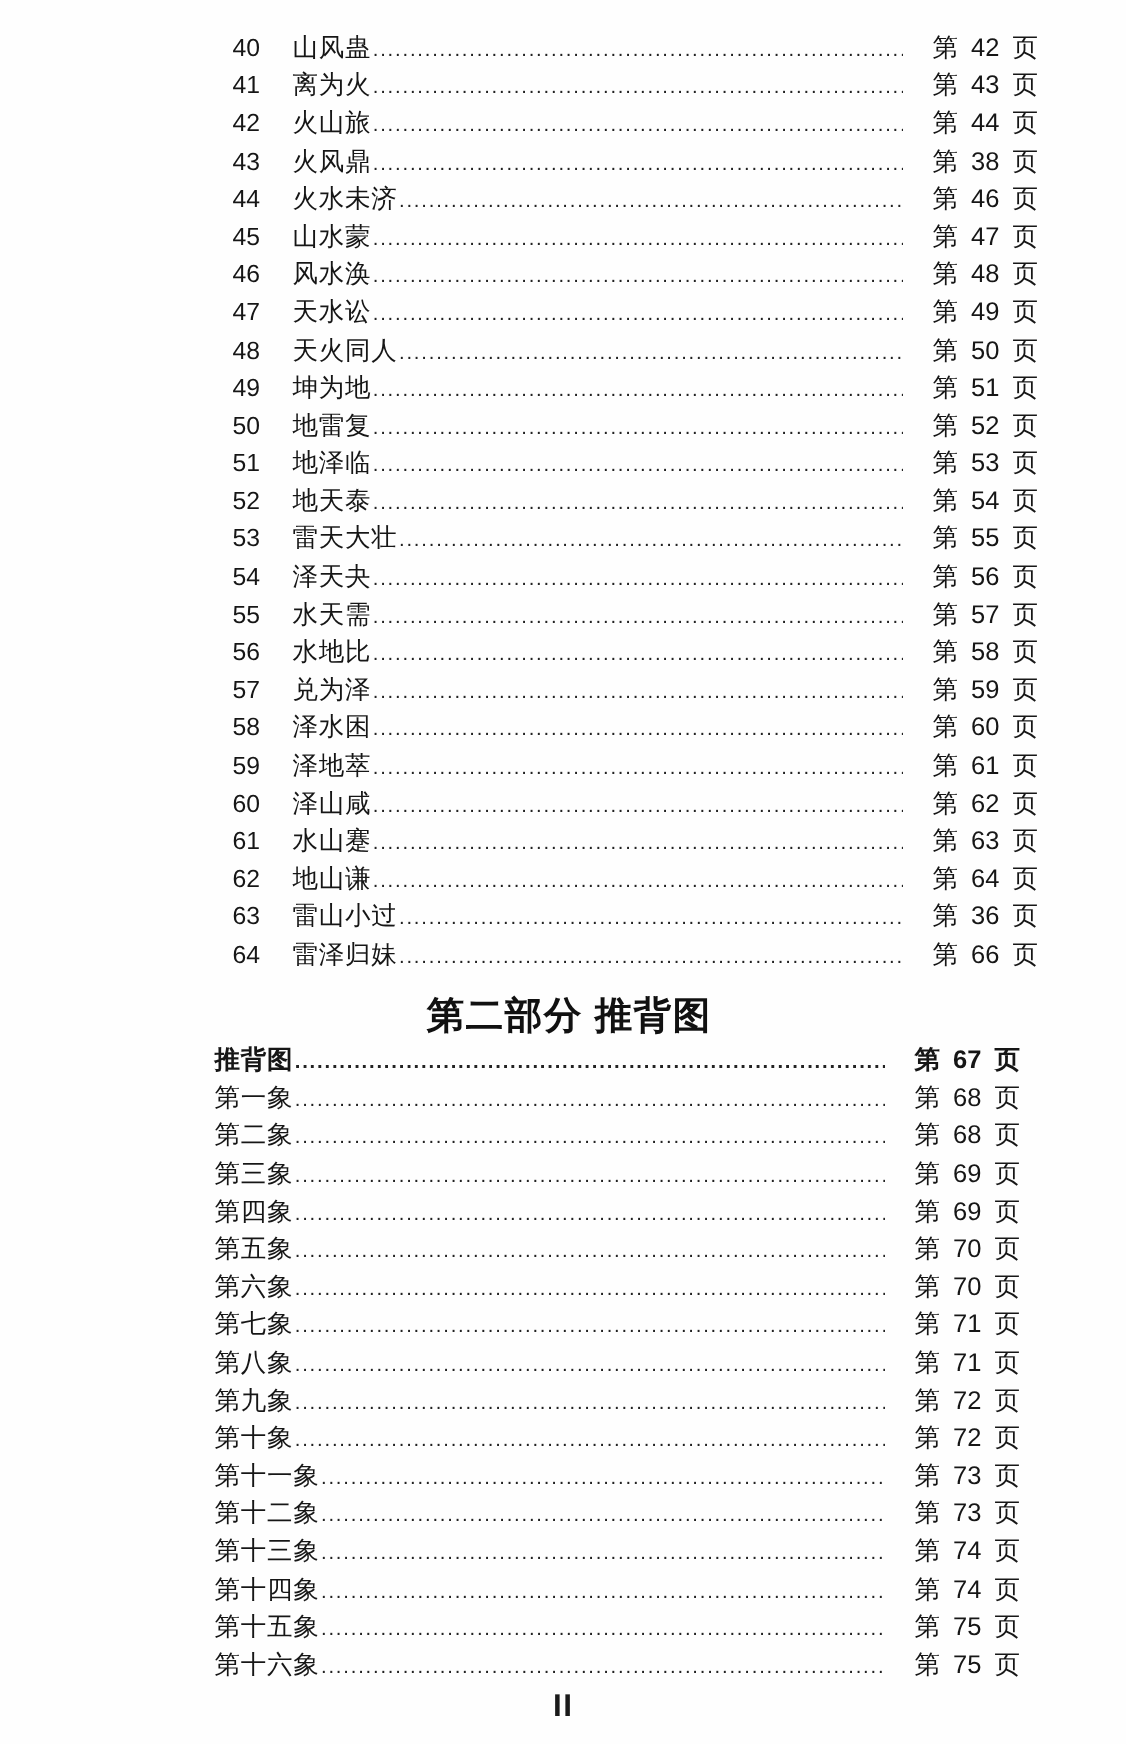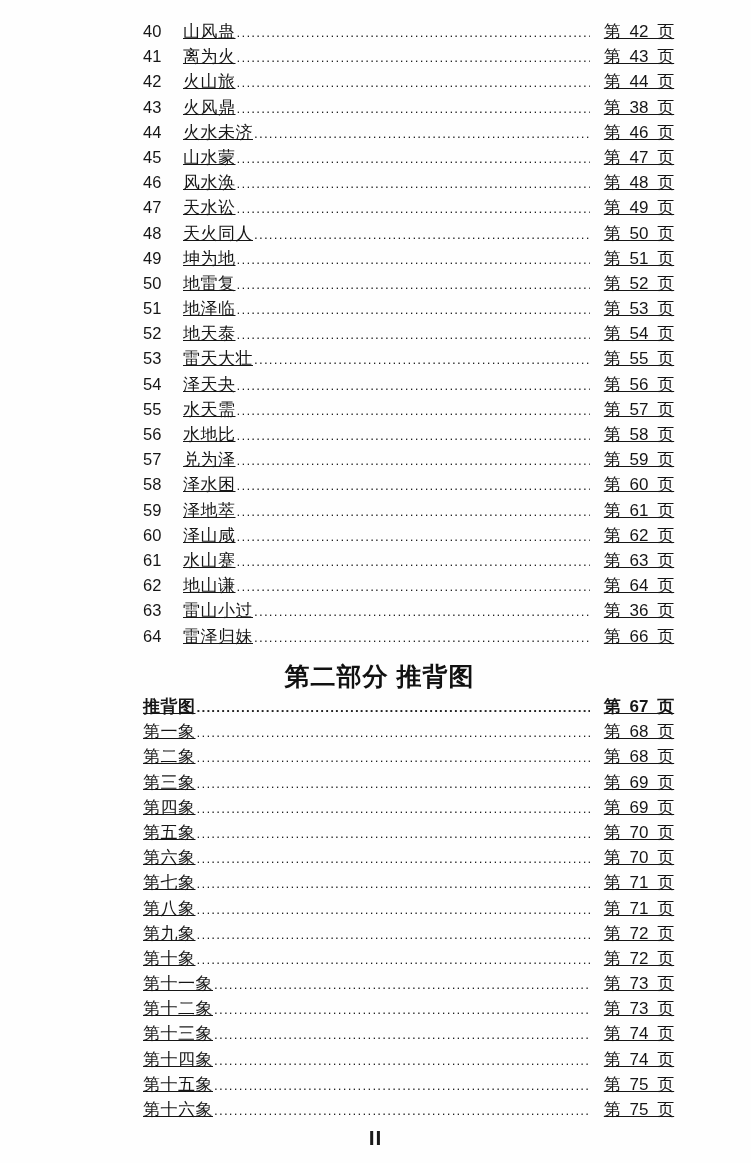--- a/index.html
+++ b/index.html
@@ -14,58 +14,56 @@
     background: #fefefe;
     color: #161616;
     font-family: "Liberation Sans", "DejaVu Sans", sans-serif;
     overflow: hidden;
   }
   .toc-list {
     position: absolute;
     left: 143px;
     width: 537px;
   }
-  #part1-list { top: 19px; }
+  #part1-list { top: 19px; margin-left: 12px; }
   #part2-list { top: 694px; }
   .toc-row {
     display: flex;
     align-items: baseline;
     height: 25.2px;
     font-size: 17px;
     line-height: 25.2px;
     white-space: nowrap;
   }
   .row-num {
     flex: none;
     width: 40px;
     font-size: 16.5px;
   }
   .row-title {
     flex: none;
     letter-spacing: 0.5px;
-    text-decoration: underline;
   }
   .leader {
     flex: 1;
     overflow: hidden;
     margin: 0 8px 0 1px;
     white-space: nowrap;
   }
   .leader::after {
     content: "......................................................................................................................................................................................";
     font-size: 13.5px;
     letter-spacing: 1.2px;
     color: #222;
   }
   .row-page {
     flex: none;
     width: 82px;
     word-spacing: 4px;
-    text-align: center;
-    text-decoration: underline;
+    text-align: right;
   }
   .bold-row { font-weight: 700; }
   .section-heading {
     position: absolute;
     top: 656px;
     left: 0;
     width: 751px;
     margin: 4px;
     text-align: center;
     font-size: 25px;

